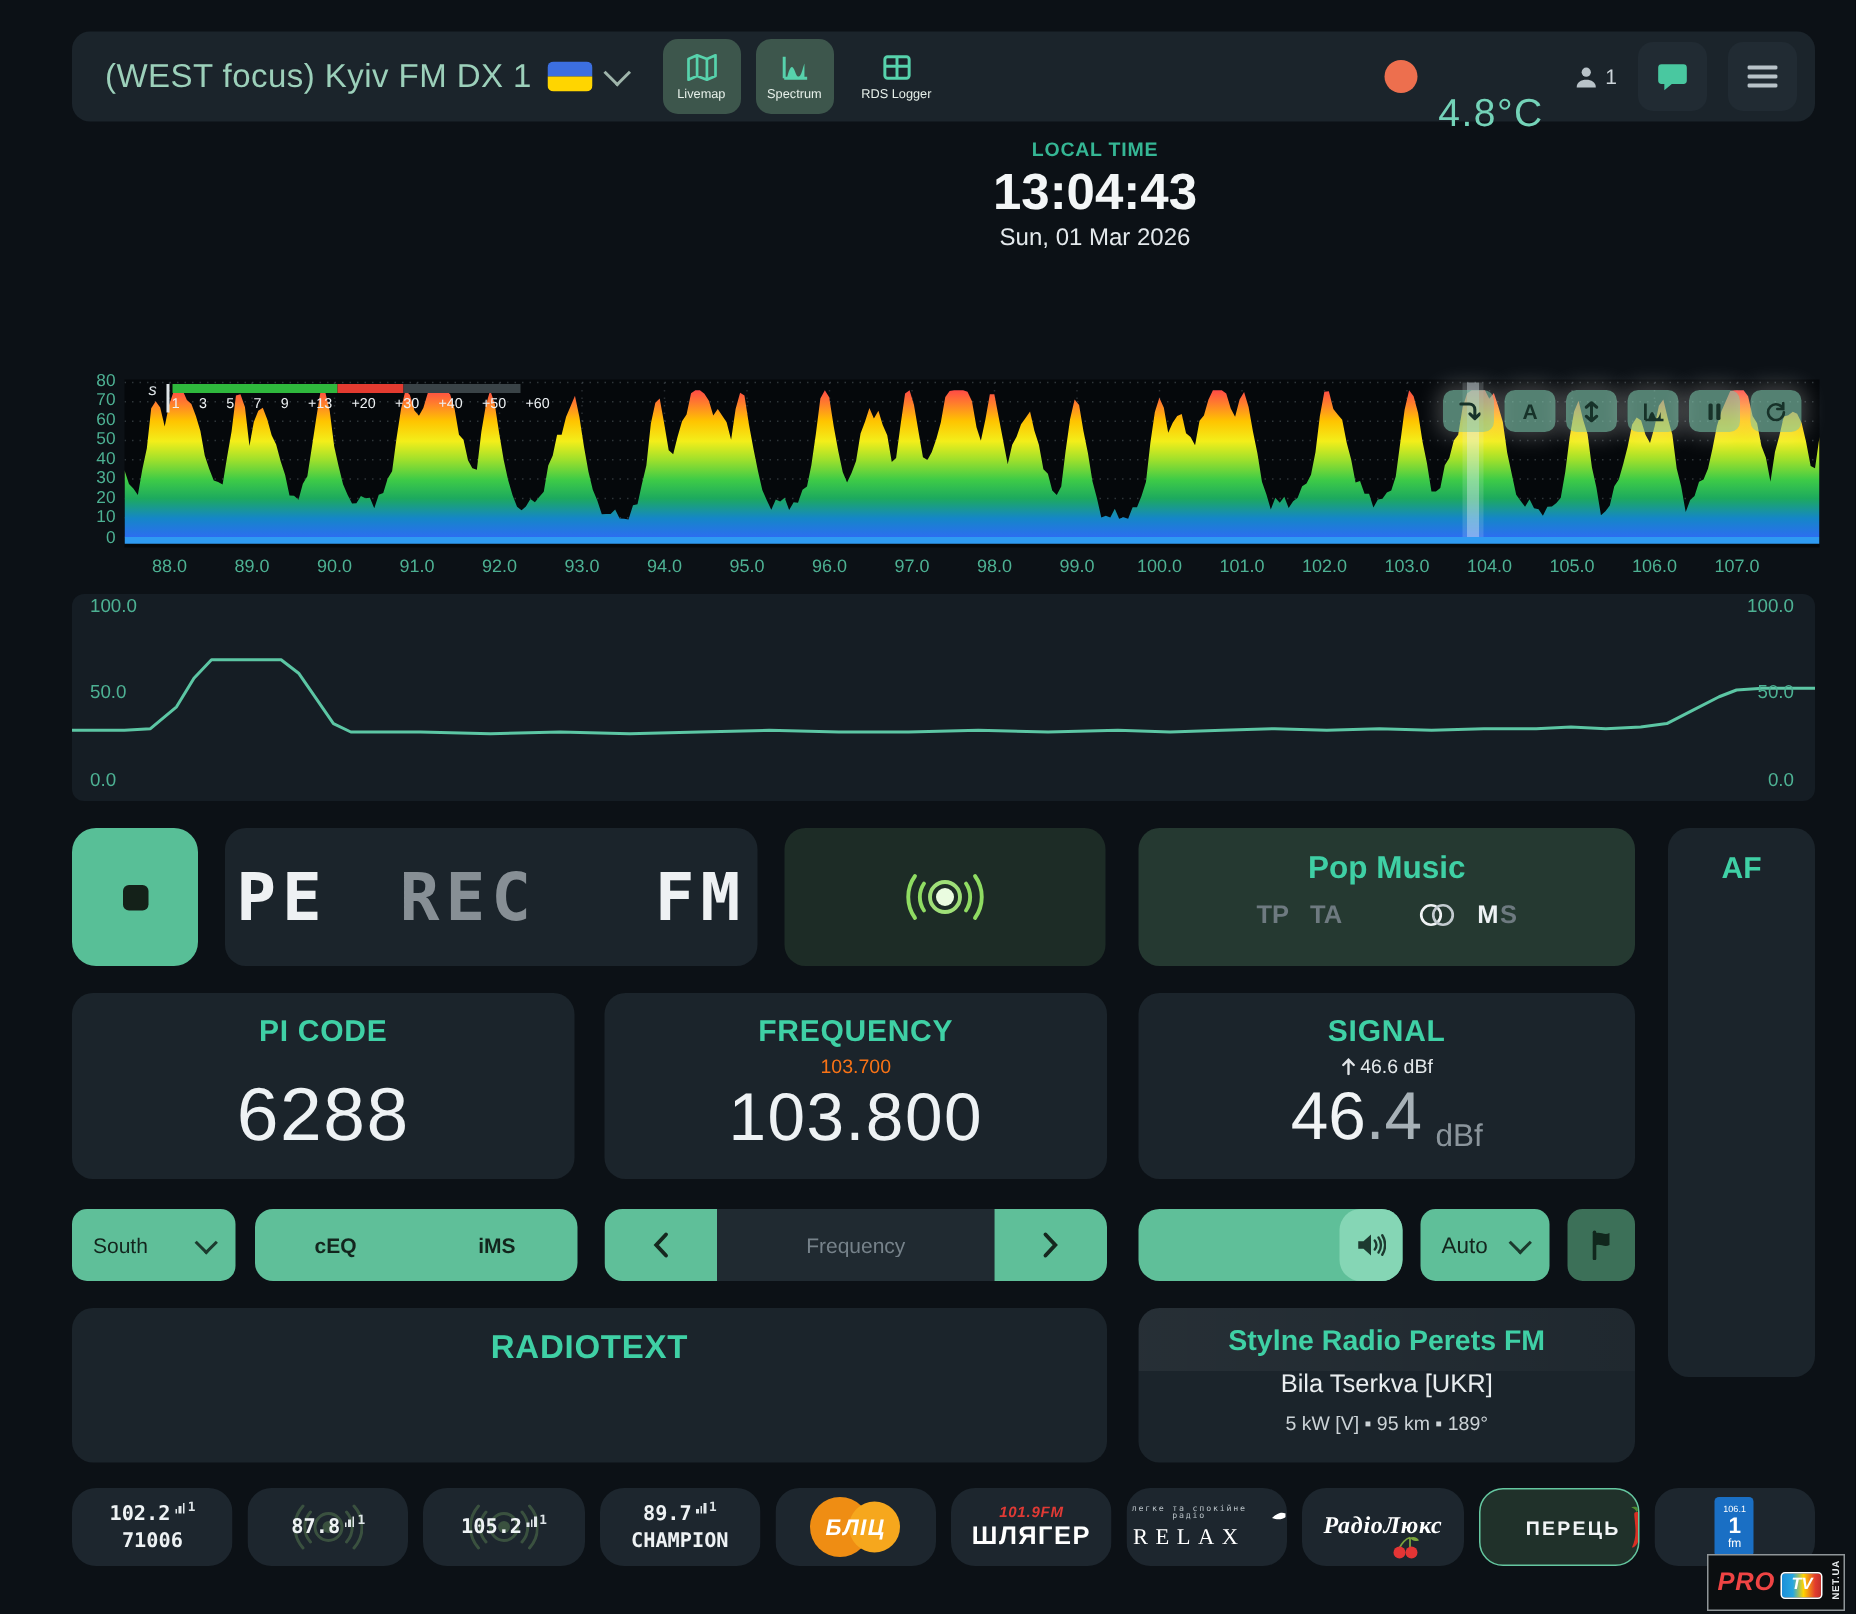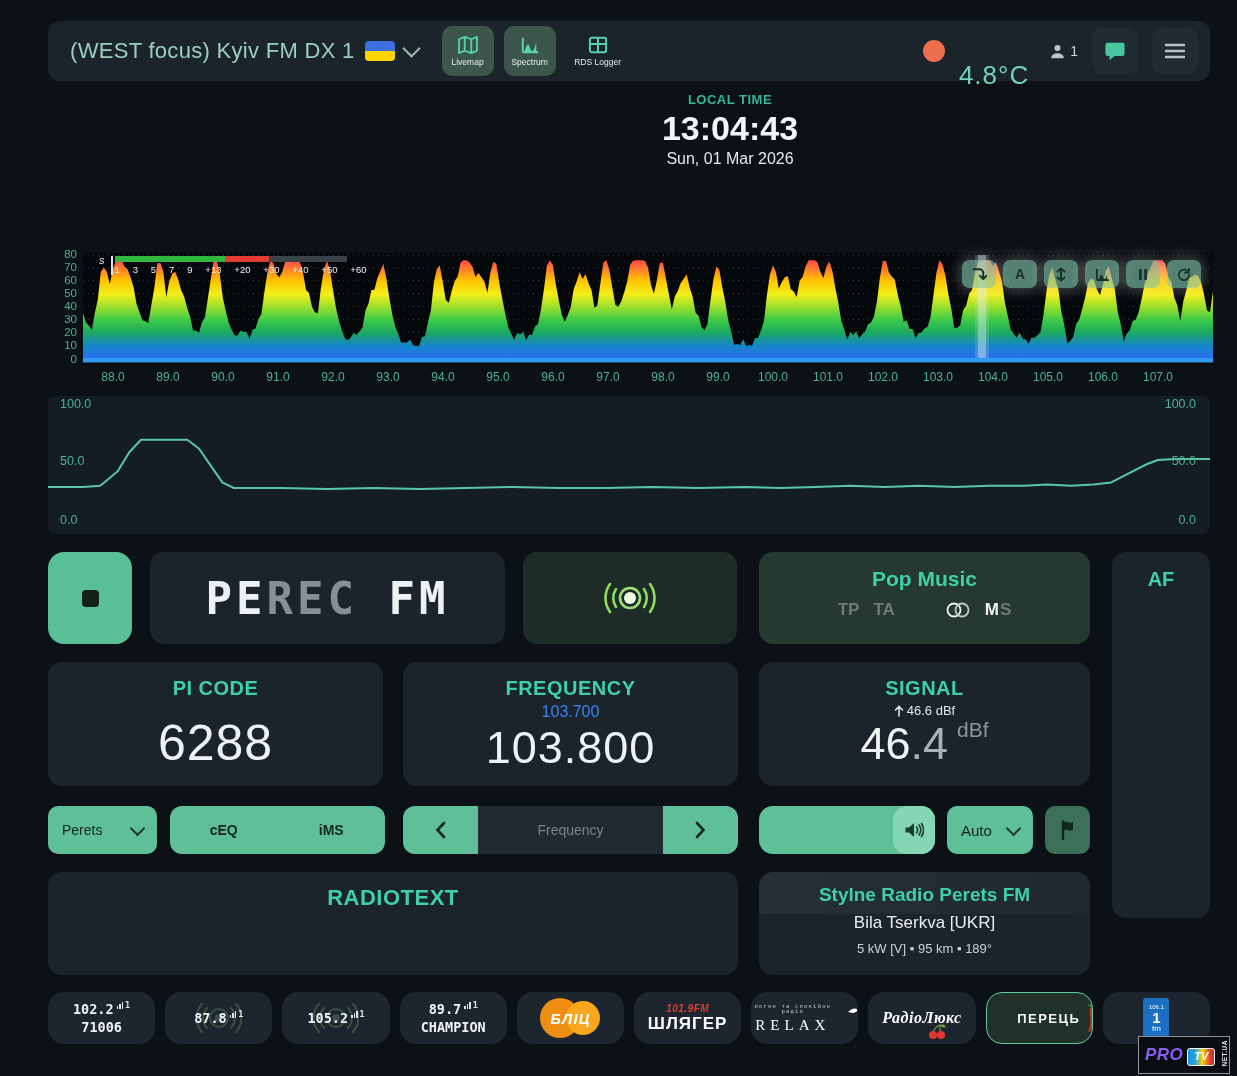--- a/index.html
+++ b/index.html
@@ -1,18 +1,18 @@
 <!DOCTYPE html>
 <html><head>
 <meta charset="utf-8">
 <style>
   html,body{margin:0;padding:0;background:#070b0e;}
   .page{position:relative;width:1237px;height:1076px;background:#0c1116;overflow:hidden;
         font-family:"Liberation Sans",sans-serif;color:#e8ecef;}
-  .panel{position:absolute;background:#1b242b;border-radius:14px;}
+  .panel{position:absolute;background:#1b242b;border-radius:14px;gap:48px;}
 
   
   .topbar{position:absolute;left:48px;top:21px;width:1162px;height:60px;background:#1b242b;
           border-radius:12px;display:flex;align-items:center;padding:0 12px;box-sizing:border-box;}
   .titlegrp{display:flex;align-items:center;gap:10px;margin-left:10px;cursor:pointer;}
   .title{font-size:22px;color:#9cd0ba;letter-spacing:.3px;}
   .flag-ua{width:30px;height:20px;border-radius:4px;overflow:hidden;display:inline-block;}
   .flag-ua .b{display:block;height:50%;background:#3c6fe0;}
   .flag-ua .y{display:block;height:50%;background:#ffd500;}
   .chevdn{width:11px;height:11px;border-right:2px solid #9fb5ab;border-bottom:2px solid #9fb5ab;
@@ -78,24 +78,24 @@
   .pty-name{font-size:21px;font-weight:bold;color:#3fd0a5;margin-top:15px;}
   .flagsrow{display:flex;align-items:center;justify-content:center;margin-top:9px;gap:14px;
             font-size:17px;font-weight:bold;color:#6e7a80;}
   .flagsrow .gap{width:22px;}
   .flagsrow .m{color:#eef2f4;margin-right:-13px;}
   .af{left:1112px;top:552px;width:98px;height:366px;text-align:center;}
   .af-label{font-size:20px;font-weight:bold;color:#3fd0a5;margin-top:16px;}
   .datapanel{text-align:center;}
   .dp-label{font-size:20px;font-weight:bold;color:#3fd0a5;margin-top:15px;letter-spacing:.5px;}
   .pi-val{font-size:50px;color:#eef2f4;margin-top:14px;letter-spacing:1px;}
-  .freq-prev{font-size:16px;color:#3b82f6;margin-top:3px;}
+  .freq-prev{font-size:13px;color:#f97316;margin-top:3px;}
   .freq-val{font-size:45px;color:#eef2f4;margin-top:1px;letter-spacing:1px;}
   .sig-peak{font-size:13px;color:#e3e8ea;margin-top:3px;display:flex;align-items:center;justify-content:center;gap:3px;}
-  .sig-row{display:flex;align-items:flex-start;justify-content:center;margin-top:0;}
+  .sig-row{display:flex;align-items:flex-end;justify-content:center;margin-top:0;}
   .sig-int{font-size:45px;color:#f1f4f5;}
   .sig-dec{font-size:45px;color:#a7b1b7;}
   .sig-unit{font-size:21px;color:#8b959c;margin-left:9px;}
 
   
   .greenbtn{background:#5fbf99;border:none;border-radius:10px;cursor:pointer;color:#13251d;
             font-size:14px;font-family:"Liberation Sans",sans-serif;}
   .dd{display:flex;align-items:center;justify-content:space-between;padding:0 14px;}
   .dd .chevdd{width:9px;height:9px;border-right:2px solid #1c3a2e;border-bottom:2px solid #1c3a2e;
               transform:rotate(45deg);margin-top:-4px;}
@@ -154,21 +154,21 @@
   .per{display:flex;align-items:center;gap:5px;font-family:"Liberation Sans",sans-serif;}
   .per b{color:#f2f5f6;font-size:13px;letter-spacing:1.5px;padding-left:37px;}
   .fmb{width:26px;height:40px;background:#1a6fc4;border-radius:3px;display:flex;flex-direction:column;
        align-items:center;justify-content:center;line-height:1;color:#fff;font-family:"Liberation Sans",sans-serif;}
   .fmb small{font-size:6px;} .fmb b{font-size:15px;} .fmb em{font-size:8px;font-style:normal;}
 
   
   .protv{position:absolute;left:1138px;top:1036px;width:92px;height:38px;background:#0b0e10;
          border:1px solid #8f9598;box-sizing:border-box;display:flex;align-items:center;justify-content:flex-start;
          gap:4px;padding-left:6px;}
-  .protv .pro{color:#8b5cf6;font-weight:bold;font-style:italic;font-size:17px;letter-spacing:.5px;}
+  .protv .pro{color:#ef4444;font-weight:bold;font-style:italic;font-size:17px;letter-spacing:.5px;}
   .protv .tv{position:relative;width:28px;height:22px;}
   .protv .screen{position:absolute;left:0;right:0;top:4px;bottom:0;border:1px solid #fff;border-radius:3px;
                  background:linear-gradient(90deg,#1d8fd8 0%,#27a7e0 28%,#ffd400 55%,#e23b2e 85%,#c2302a 100%);}
   .protv .tvlabel{position:absolute;top:6px;left:0;right:0;text-align:center;color:#fff;font-weight:bold;
                   font-size:11px;font-style:italic;}
   .protv .net{position:absolute;right:1px;top:3px;writing-mode:vertical-rl;transform:rotate(180deg);
               font-size:6.5px;font-weight:bold;color:#e8ecee;letter-spacing:.5px;}
 </style>
 </head>
 <body>
@@ -448,21 +448,21 @@
       <span>46.6 dBf</span>
     </div>
     <div class="sig-row">
       <span class="sig-int">46</span>
       <span class="sig-dec">.4</span>
       <span class="sig-unit">dBf</span>
     </div>
   </div>
 
   <button class="greenbtn dd" style="position:absolute;left:48px;top:806px;width:109px;height:48px;">
-    <span>Perets</span>
+    <span>South</span>
     <span class="chevdd"></span>
   </button>
 
   <div class="eqpill">
     <button><span>cEQ</span></button>
     <button><span>iMS</span></button>
   </div>
 
   <div class="stepper">
     <button>

